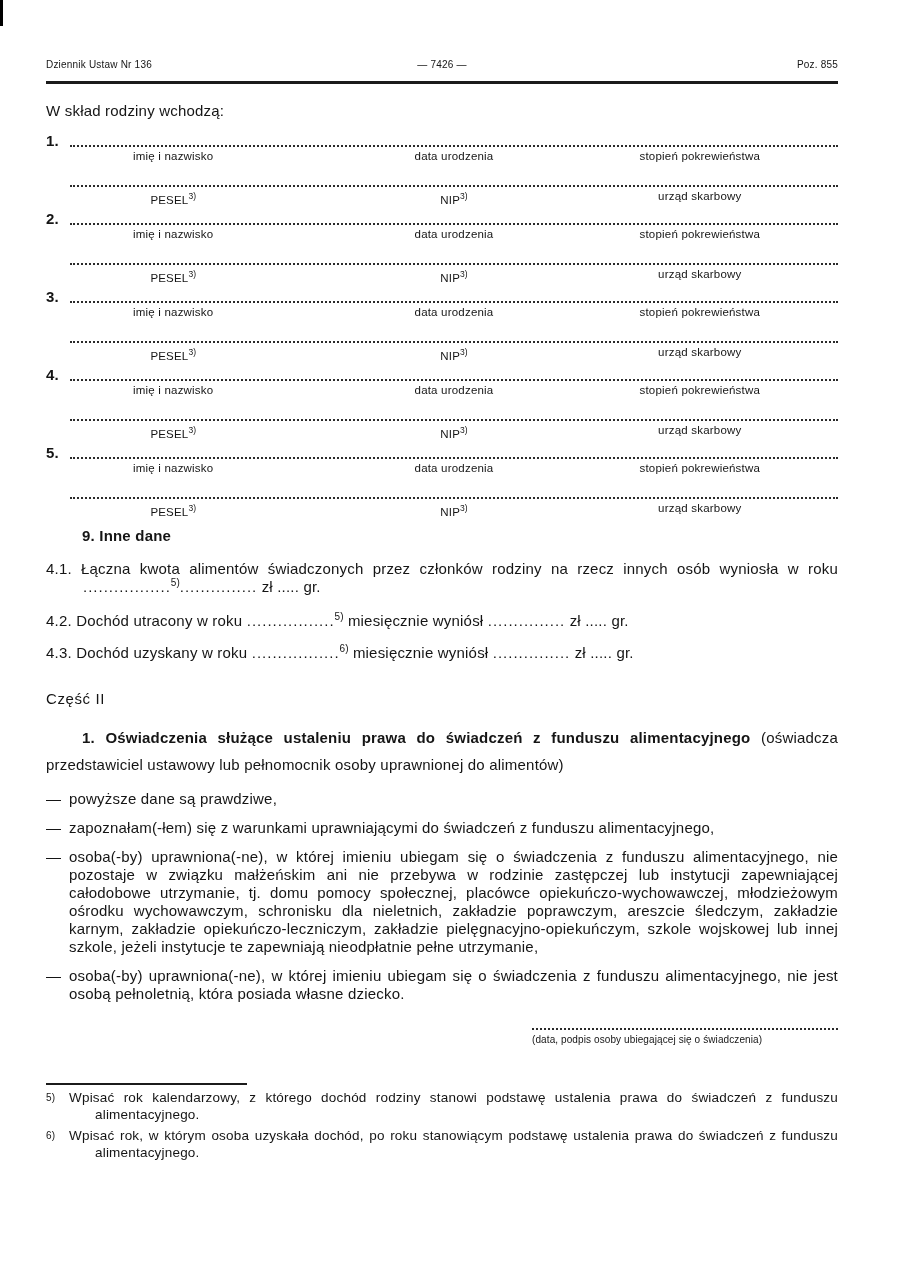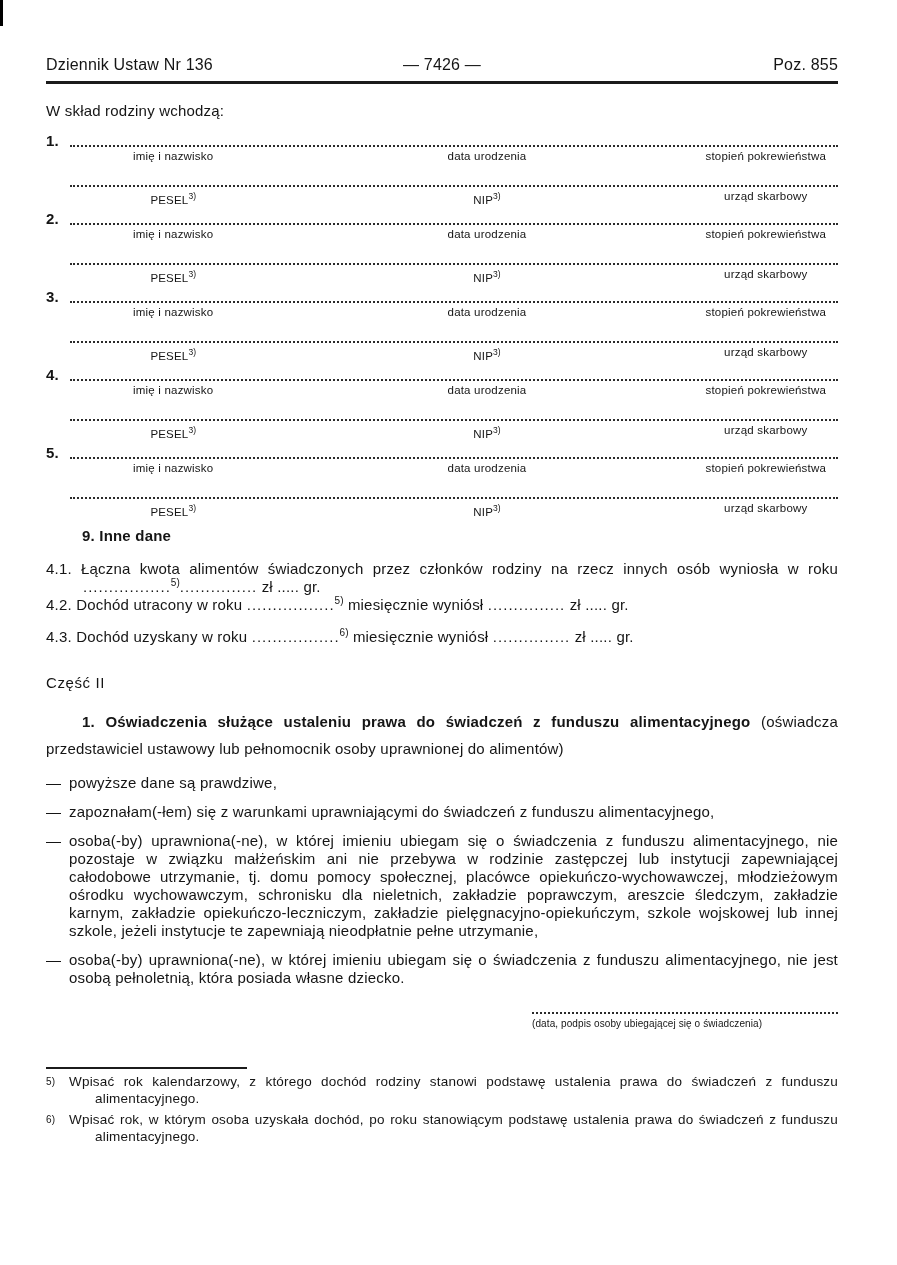--- a/index.html
+++ b/index.html
@@ -13,46 +13,46 @@
     font-size:15px;
     line-height:18px;
     padding:56px 59px 0 46px;
     overflow:hidden;
     letter-spacing:0.2px;
   }
   .scan-artifact {
     position:absolute; left:0; top:0; width:3px; height:26px; background:#000;
   }
   
-  .hdr { display:flex; align-items:flex-start; font-size:16px; line-height:17px; }
+  .hdr { display:flex; align-items:flex-start; font-size:10px; line-height:17px; }
   .hdr .l { flex:1; text-align:left; }
   .hdr .c { flex:0 0 auto; text-align:center; }
   .hdr .r { flex:1; text-align:right; }
   .hrule { margin-top:8px; height:3px; background:#1b1b1b; }
   
   .intro { margin-top:18px; }
   
   .entries { margin-top:14px; }
   .entry { margin-bottom:9px; }
   .dotrow { display:flex; align-items:flex-end; height:13px; }
   .dotrow .num { flex:0 0 24px; font-weight:bold; line-height:13px; }
   .dotrow .dots { flex:1; border-bottom:2px dotted #2a2a2a; height:11px; }
   .dotrow.second { margin-top:11px; }
   .labels { display:flex; margin-left:24px; margin-top:2px; height:14px;
-            font-size:11.5px; line-height:14px; letter-spacing:0.2px;gap:33px; }
+            font-size:11.5px; line-height:14px; letter-spacing:0.2px; }
   .labels .c1 { flex:0 0 30%; text-align:center; padding-right:24px; }
   .labels .c2 { flex:0 0 40%; text-align:center; }
   .labels .c3 { flex:0 0 30%; text-align:center; padding-right:46px; }
   .labels sup { font-size:8.5px; letter-spacing:0; }
   
   .s4title { margin-top:12px; margin-left:36px; font-weight:bold; }
   .item41 { margin-top:15px; }
   .item41 .l1 { padding-left:37px; text-indent:-37px; text-align:justify; text-align-last:justify; }
   .item41 .l2 { padding-left:37px; }
-  .item4 { }
+  .item4 { margin-top:16px; }
   .item43 { margin-top:14px; }
   sup.fnref { font-size:10px; vertical-align:super; line-height:0; letter-spacing:0; }
   .dotstr { letter-spacing:1px; }
   
   .p2title { margin-top:28px; letter-spacing:0.6px; }
   .p2heading { margin-top:16px; text-indent:36px; text-align:justify; line-height:27px; }
   .p2heading b { font-weight:bold; }
   .declare { margin-top:15px; }
   .dlist { margin-top:12px; }
   .ditem { display:flex; margin-top:11px; }

